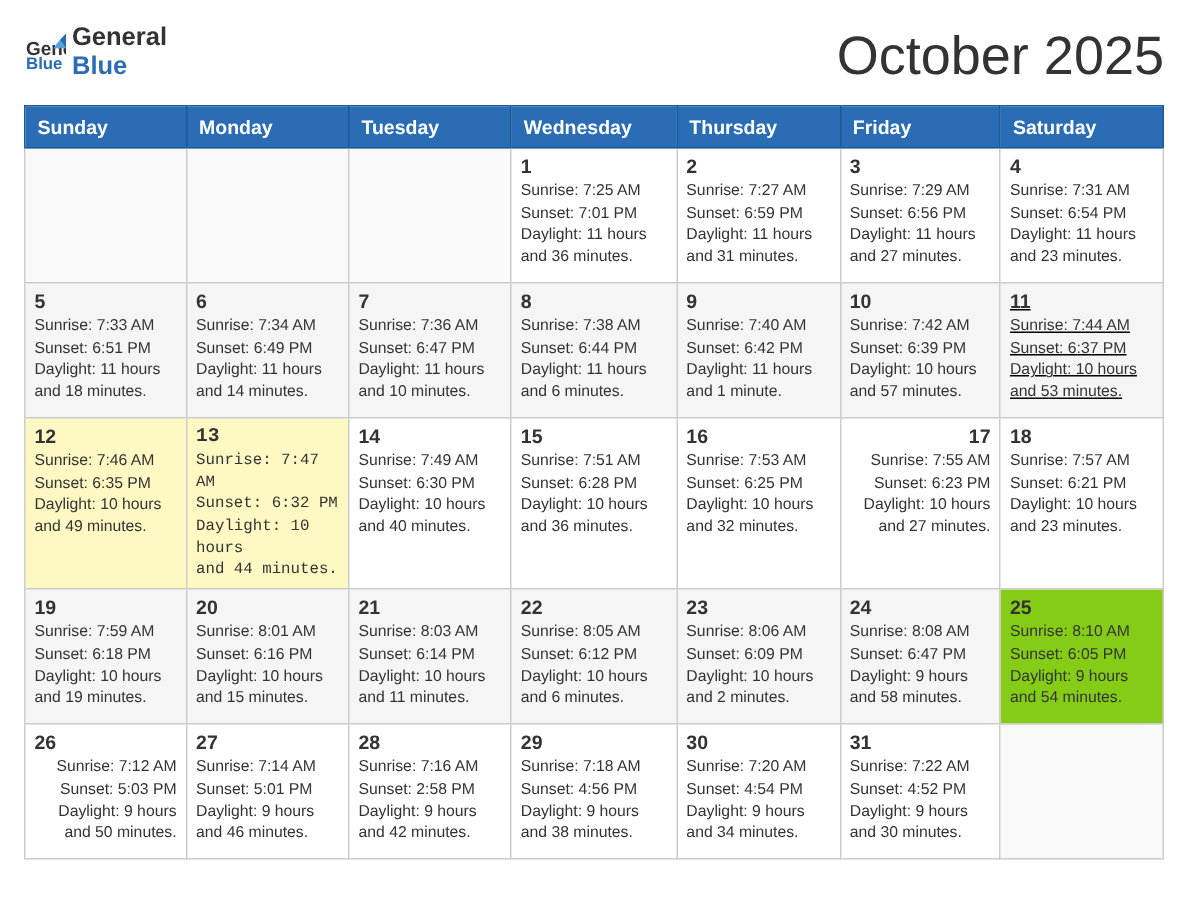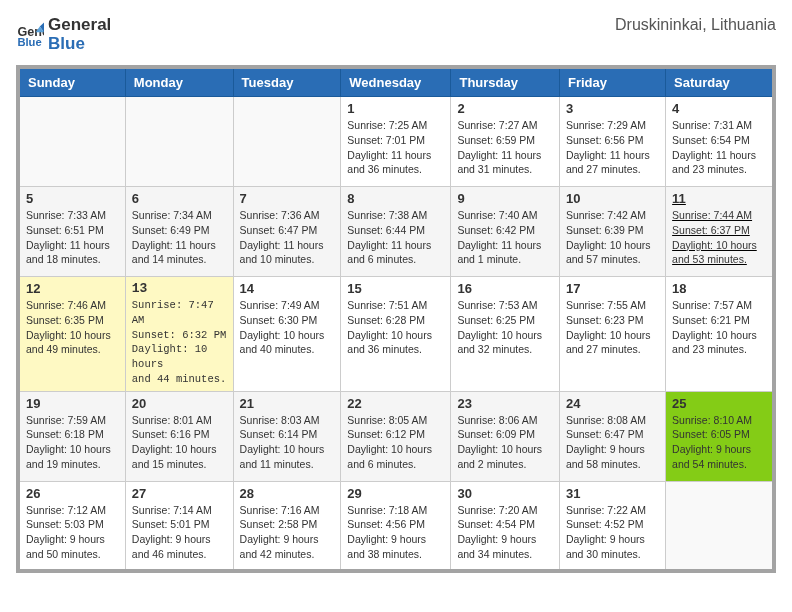--- a/index.html
+++ b/index.html
@@ -33,21 +33,21 @@
       font-weight: 300;
       color: #333;
     }
     .location {
       font-size: 16px;
       color: #555;
     }
     .calendar {
       width: 100%;
       border-collapse: collapse;
-      border: 4px solid #a3a3a3;
+      border: 1px solid #a3a3a3;
     }
     .calendar th {
       background: #2a6db5;
       color: #fff;
       text-align: left;
       padding: 6px 8px;
       font-size: 13px;
       font-weight: bold;
       border: 1px solid #1a5a9a;
     }
@@ -90,21 +90,21 @@
       <text x="2" y="36" font-size="16" font-weight="bold" fill="#2a6db5">Blue</text>
       <polygon points="34,8 40,2 40,16" fill="#2a6db5"></polygon>
       <polygon points="34,8 40,16 28,16" fill="#5aa0d8"></polygon>
     </svg>
     <div style="display:flex;flex-direction:column;line-height:1.1;margin-left:2px;">
       <span style="font-size:17px;font-weight:bold;color:#333;">General</span>
       <span style="font-size:17px;font-weight:bold;color:#2a6db5;">Blue</span>
     </div>
   </div>
   <div class="title-section">
-    <div class="location">Druskininkai, Lithuania</div>
+    <div class="month-title">October 2025</div>
   </div>
 </div>
 
 <table class="calendar">
   <thead>
     <tr>
     <th>Sunday</th>
         <th>Monday</th>
         <th>Tuesday</th>
         <th>Wednesday</th>
@@ -227,21 +227,21 @@
 Daylight: 10 hours
 and 36 minutes.</div>
         </td>
         <td style="background: rgb(255, 255, 255);">
           <div class="day-number">16</div>
           <div class="day-info" style="white-space: pre-line;">Sunrise: 7:53 AM
 Sunset: 6:25 PM
 Daylight: 10 hours
 and 32 minutes.</div>
         </td>
-        <td style="background: rgb(255, 255, 255);">
+        <td style="background: rgb(255, 255, 255); text-align: right;">
           <div class="day-number">17</div>
           <div class="day-info" style="white-space: pre-line;">Sunrise: 7:55 AM
 Sunset: 6:23 PM
 Daylight: 10 hours
 and 27 minutes.</div>
         </td>
         <td style="background: rgb(255, 255, 255);">
           <div class="day-number">18</div>
           <div class="day-info" style="white-space: pre-line;">Sunrise: 7:57 AM
 Sunset: 6:21 PM
@@ -296,21 +296,21 @@
           <div class="day-number">25</div>
           <div class="day-info" style="white-space: pre-line;">Sunrise: 8:10 AM
 Sunset: 6:05 PM
 Daylight: 9 hours
 and 54 minutes.</div>
         </td>
       </tr>
       <tr>
         <td style="background: rgb(255, 255, 255);">
           <div class="day-number">26</div>
-          <div class="day-info" style="white-space: pre-line;">Sunrise: 7:12 AM
+          <div class="day-info" style="white-space: pre-line; text-align: right;">Sunrise: 7:12 AM
 Sunset: 5:03 PM
 Daylight: 9 hours
 and 50 minutes.</div>
         </td>
         <td style="background: rgb(255, 255, 255);">
           <div class="day-number">27</div>
           <div class="day-info" style="white-space: pre-line;">Sunrise: 7:14 AM
 Sunset: 5:01 PM
 Daylight: 9 hours
 and 46 minutes.</div>

